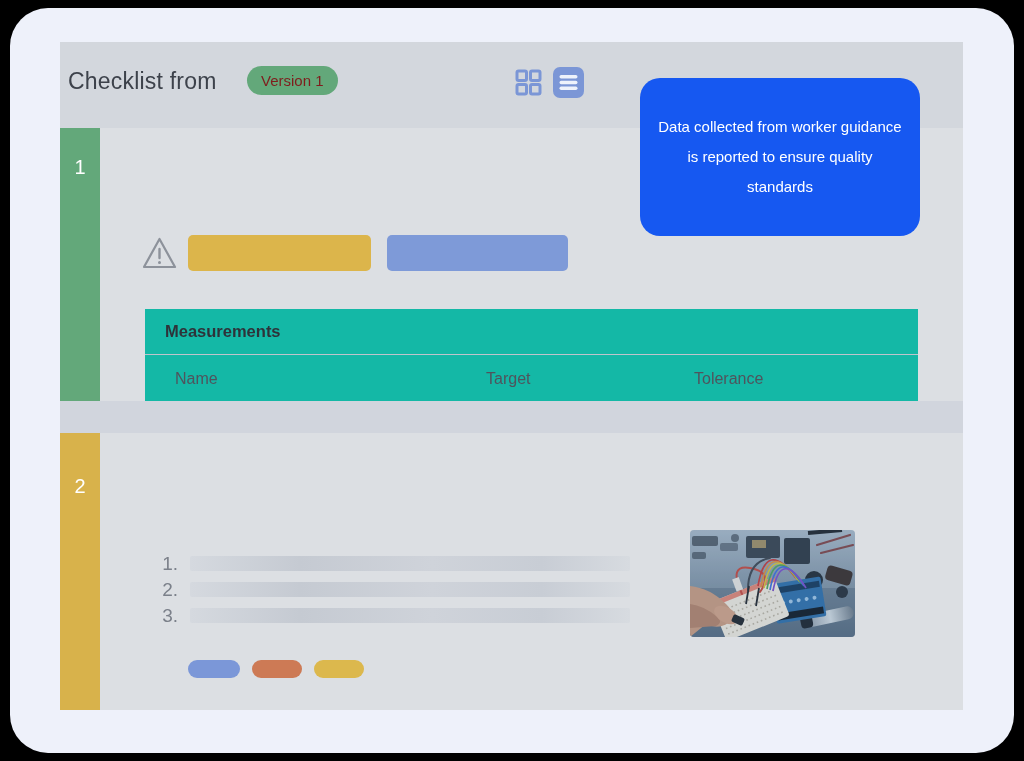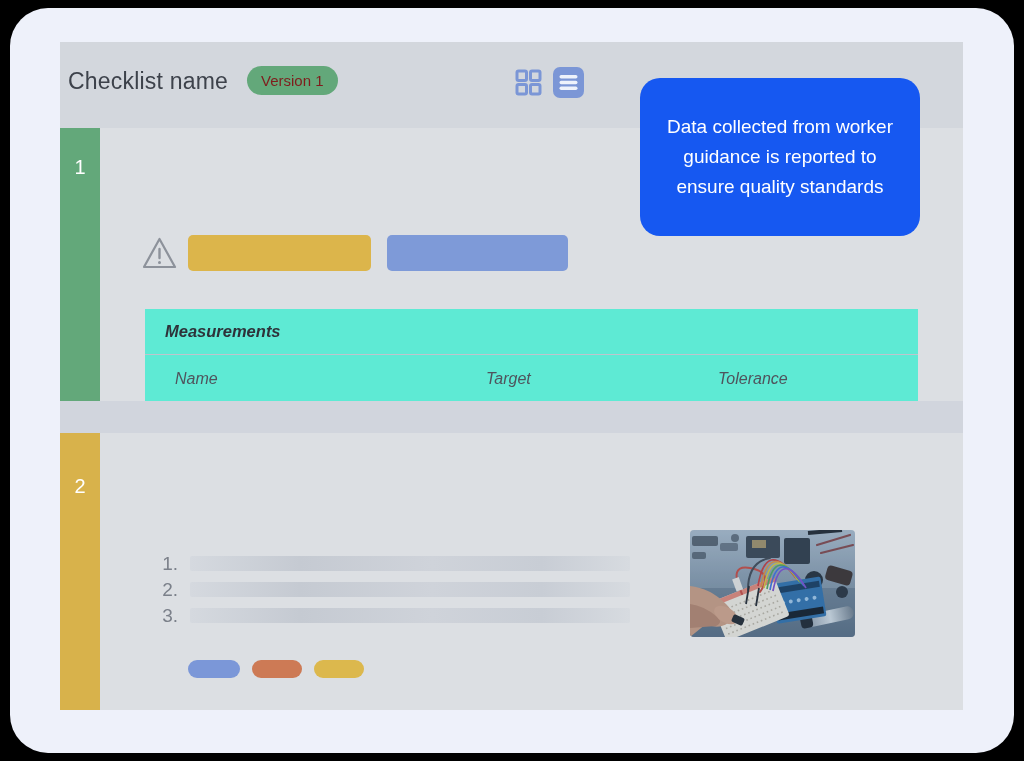--- a/index.html
+++ b/index.html
@@ -21,27 +21,27 @@
   .rail-green{background:#63a87a;}
   .rail-yellow{background:#d8b24b;}
   .step-num{color:#fff;font-size:20px;margin-top:28px;}
   .step2 .step-num{margin-top:42px;}
   .lead-icon{position:absolute;left:81px;top:106px;width:37px;height:39px;}
   .bar{position:absolute;height:36px;border-radius:5px;}
   .bar-yellow{left:128px;width:183px;background:#dcb54b;}
   .bar-blue{left:327px;width:181px;background:#7e9ad8;}
   .step1 .bar{top:107px;}
   
-  .meas{position:absolute;left:85px;top:181px;width:773px;height:149px;background:#5eead4;font-style:italic;}
+  .meas{position:absolute;left:85px;top:181px;width:773px;height:149px;background:#14b8a6;}
   .meas-title-row{position:absolute;left:0;top:0;width:100%;height:45px;border-bottom:1px solid #bfc4cc;
     display:flex;align-items:center;}
   .meas-title{margin-left:20px;font-size:16.5px;font-weight:bold;color:#2e333a;}
   .meas-head{position:absolute;left:0;top:46px;width:100%;height:51px;border-bottom:3px solid #b91c1c;}
   .meas-head span{position:absolute;top:15px;font-size:16px;color:#4f545d;}
-  .col-name{left:30px;} .col-target{left:323px;margin-left:18px;} .col-tol{left:573px;text-align:right;}
+  .col-name{left:30px;} .col-target{left:323px;margin-left:18px;} .col-tol{left:549px;text-align:right;}
   .meas-row{position:absolute;left:0;top:98px;width:100%;height:51px;background:#dfe2e7;}
   .blurpill{position:absolute;top:15px;height:19px;border-radius:10px;background:#a3a8b2;
     filter:blur(4.5px);opacity:.65;}
   .bp1{left:30px;width:110px;} .bp2{left:300px;width:120px;} .bp3{left:565px;width:110px;}
   
   .olist{position:absolute;left:70px;top:514px;display:flex;flex-direction:column;gap:11px;}
   .olrow{display:flex;align-items:center;height:15px;}
   .olmark{width:48px;text-align:right;padding-right:12px;font-size:19px;color:#7b808a;}
   .olbar{width:440px;height:15px;border-radius:2px;
     background:linear-gradient(90deg,#d5d9df 0%,#c5cad2 25%,#cfd3da 55%,#c8cdd5 80%,#d7dbe0 100%);}
@@ -51,30 +51,30 @@
   .pill-blue{width:52px;background:#7b97d8;}
   .pill-orange{width:50px;background:#cd7a55;}
   .pill-yellow{width:50px;background:#dcb84d;}
   
   .photo{position:absolute;left:630px;top:488px;width:165px;height:107px;border-radius:4px;
     overflow:hidden;}
   .photo svg{display:block;}
   
   .tooltip{position:absolute;left:630px;top:70px;width:280px;height:158px;border-radius:20px;
     background:#1658f1;color:#fff;display:flex;align-items:center;justify-content:center;
-    text-align:center;font-size:19px;line-height:30px;padding:0 14px;box-sizing:border-box;}
+    text-align:center;font-size:15px;line-height:30px;padding:0 14px;box-sizing:border-box;}
 </style>
 </head>
 <body>
 
 <div class="device">
   <div class="panel">
 
     <div class="hdr">
-      <div class="title">Checklist name</div>
+      <div class="title">Checklist from</div>
       <div class="badge">Version 1</div>
       <div class="viewicons">
         <span>
           <svg width="27" height="27" viewBox="0 0 27 27" fill="none">
             <rect x="2" y="2" width="9.5" height="9.5" rx="1.5" stroke="#7b96d6" stroke-width="3"></rect>
             <rect x="15.5" y="2" width="9.5" height="9.5" rx="1.5" stroke="#7b96d6" stroke-width="3"></rect>
             <rect x="2" y="15.5" width="9.5" height="9.5" rx="1.5" stroke="#7b96d6" stroke-width="3"></rect>
             <rect x="15.5" y="15.5" width="9.5" height="9.5" rx="1.5" stroke="#7b96d6" stroke-width="3"></rect>
           </svg>
         </span>

